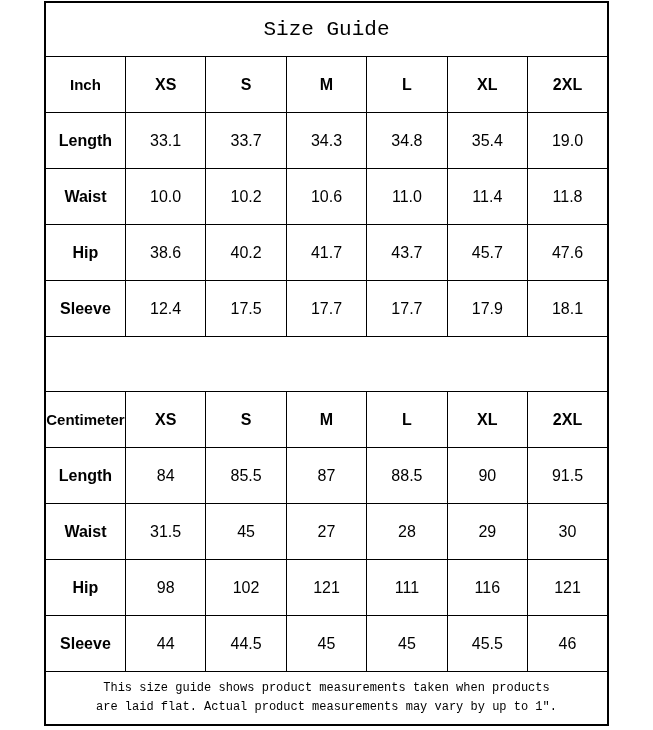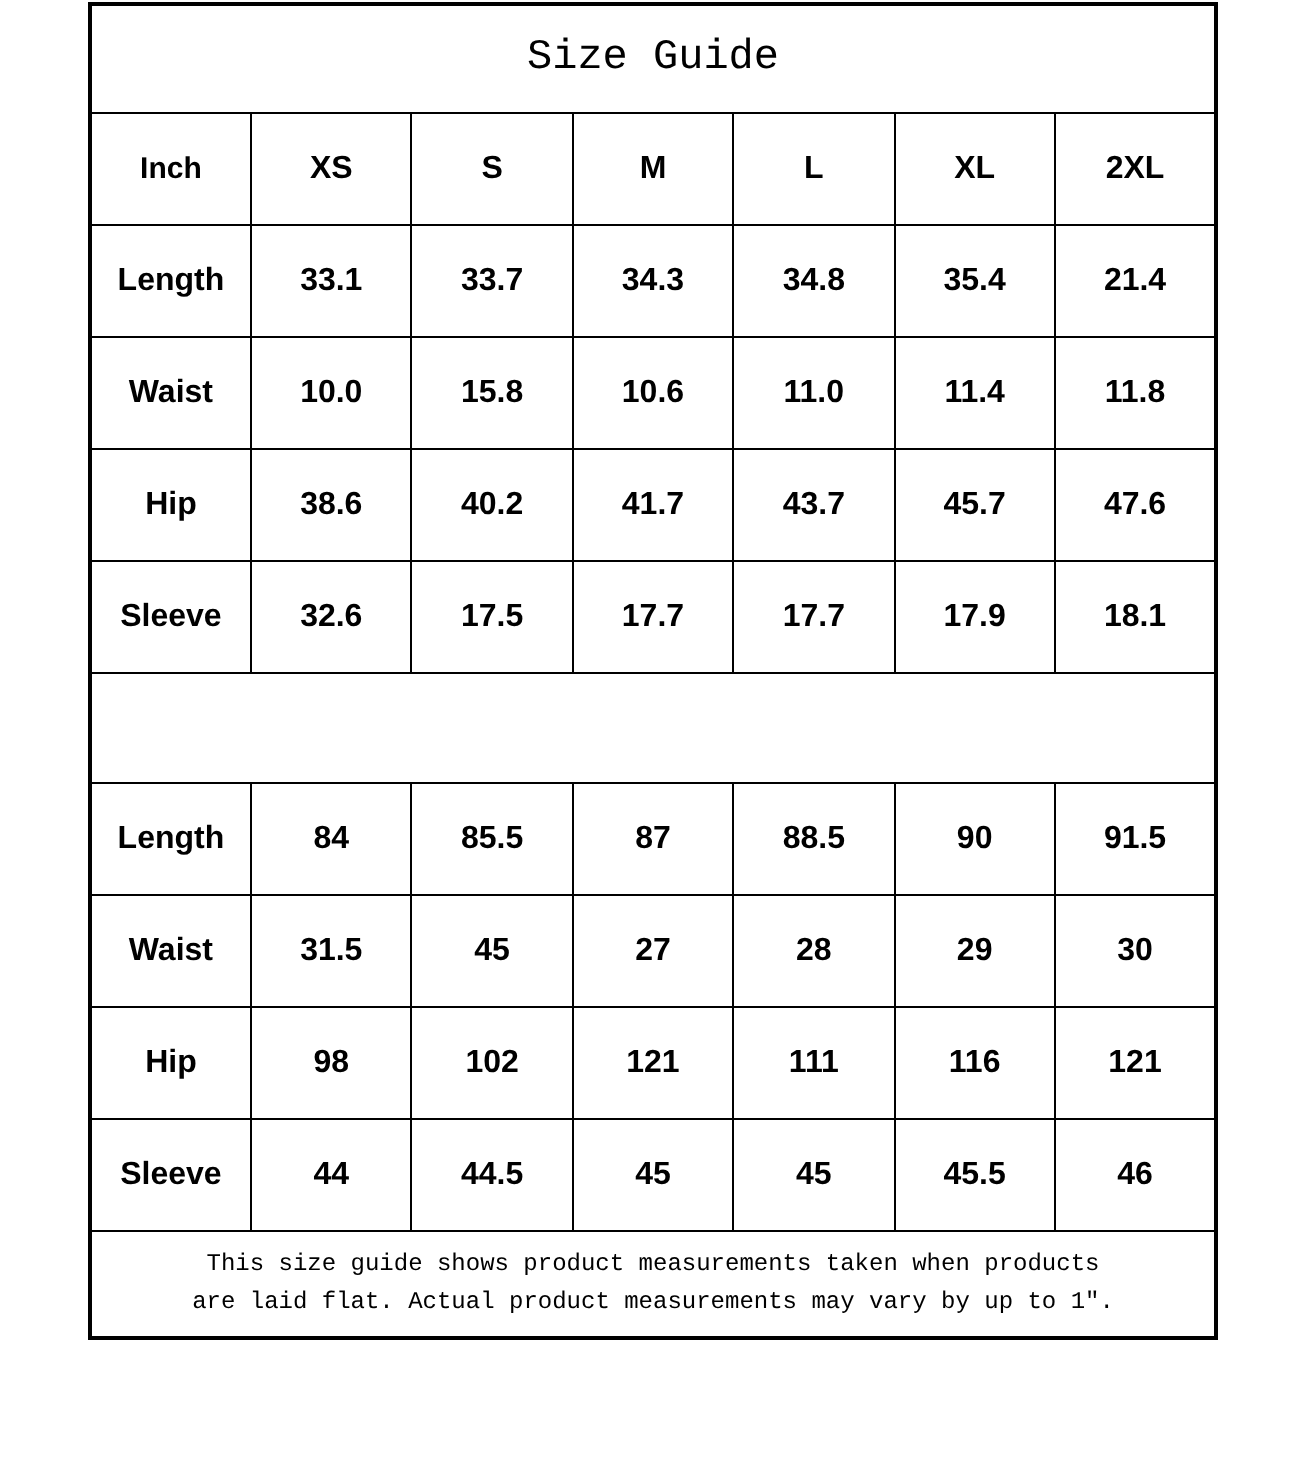--- a/index.html
+++ b/index.html
@@ -42,21 +42,21 @@
     font-size: 16px;
     font-weight: 700;
   }
   th.unit-cell { font-size: 15px; }
   td.label-cell {
     font-size: 16px;
     font-weight: 700;
   }
   td.value-cell {
     font-size: 16px;
-    font-weight: 700;
+    font-weight: 400;
     margin-top: 19px;
   }
   td.gap-cell { height: 54px; }
   td.footer-cell {
     height: 52px;
     font-family: "Liberation Mono", "DejaVu Sans Mono", monospace;
     font-size: 12px;
     font-weight: 400;
     line-height: 1.55;
   }
@@ -90,57 +90,66 @@
     <th class="size-cell">2XL</th>
   </tr>
 
   <tr class="data-row">
     <td class="label-cell">Length</td>
     <td class="value-cell">33.1</td>
     <td class="value-cell">33.7</td>
     <td class="value-cell">34.3</td>
     <td class="value-cell">34.8</td>
     <td class="value-cell">35.4</td>
-    <td class="value-cell">21.4</td>
+    <td class="value-cell">19.0</td>
   </tr>
 
   <tr class="data-row">
     <td class="label-cell">Waist</td>
     <td class="value-cell">10.0</td>
-    <td class="value-cell">15.8</td>
+    <td class="value-cell">10.2</td>
     <td class="value-cell">10.6</td>
     <td class="value-cell">11.0</td>
     <td class="value-cell">11.4</td>
     <td class="value-cell">11.8</td>
   </tr>
 
   <tr class="data-row">
     <td class="label-cell">Hip</td>
     <td class="value-cell">38.6</td>
     <td class="value-cell">40.2</td>
     <td class="value-cell">41.7</td>
     <td class="value-cell">43.7</td>
     <td class="value-cell">45.7</td>
     <td class="value-cell">47.6</td>
   </tr>
 
   <tr class="data-row">
     <td class="label-cell">Sleeve</td>
-    <td class="value-cell">32.6</td>
+    <td class="value-cell">12.4</td>
     <td class="value-cell">17.5</td>
     <td class="value-cell">17.7</td>
     <td class="value-cell">17.7</td>
     <td class="value-cell">17.9</td>
     <td class="value-cell">18.1</td>
   </tr>
 
   <tr>
     <td class="gap-cell" colspan="7"></td>
   </tr>
 
+  <tr class="data-row">
+    <th class="unit-cell">Centimeter</th>
+    <th class="size-cell">XS</th>
+    <th class="size-cell">S</th>
+    <th class="size-cell">M</th>
+    <th class="size-cell">L</th>
+    <th class="size-cell">XL</th>
+    <th class="size-cell">2XL</th>
+  </tr>
 
   <tr class="data-row">
     <td class="label-cell">Length</td>
     <td class="value-cell">84</td>
     <td class="value-cell">85.5</td>
     <td class="value-cell">87</td>
     <td class="value-cell">88.5</td>
     <td class="value-cell">90</td>
     <td class="value-cell">91.5</td>
   </tr>

